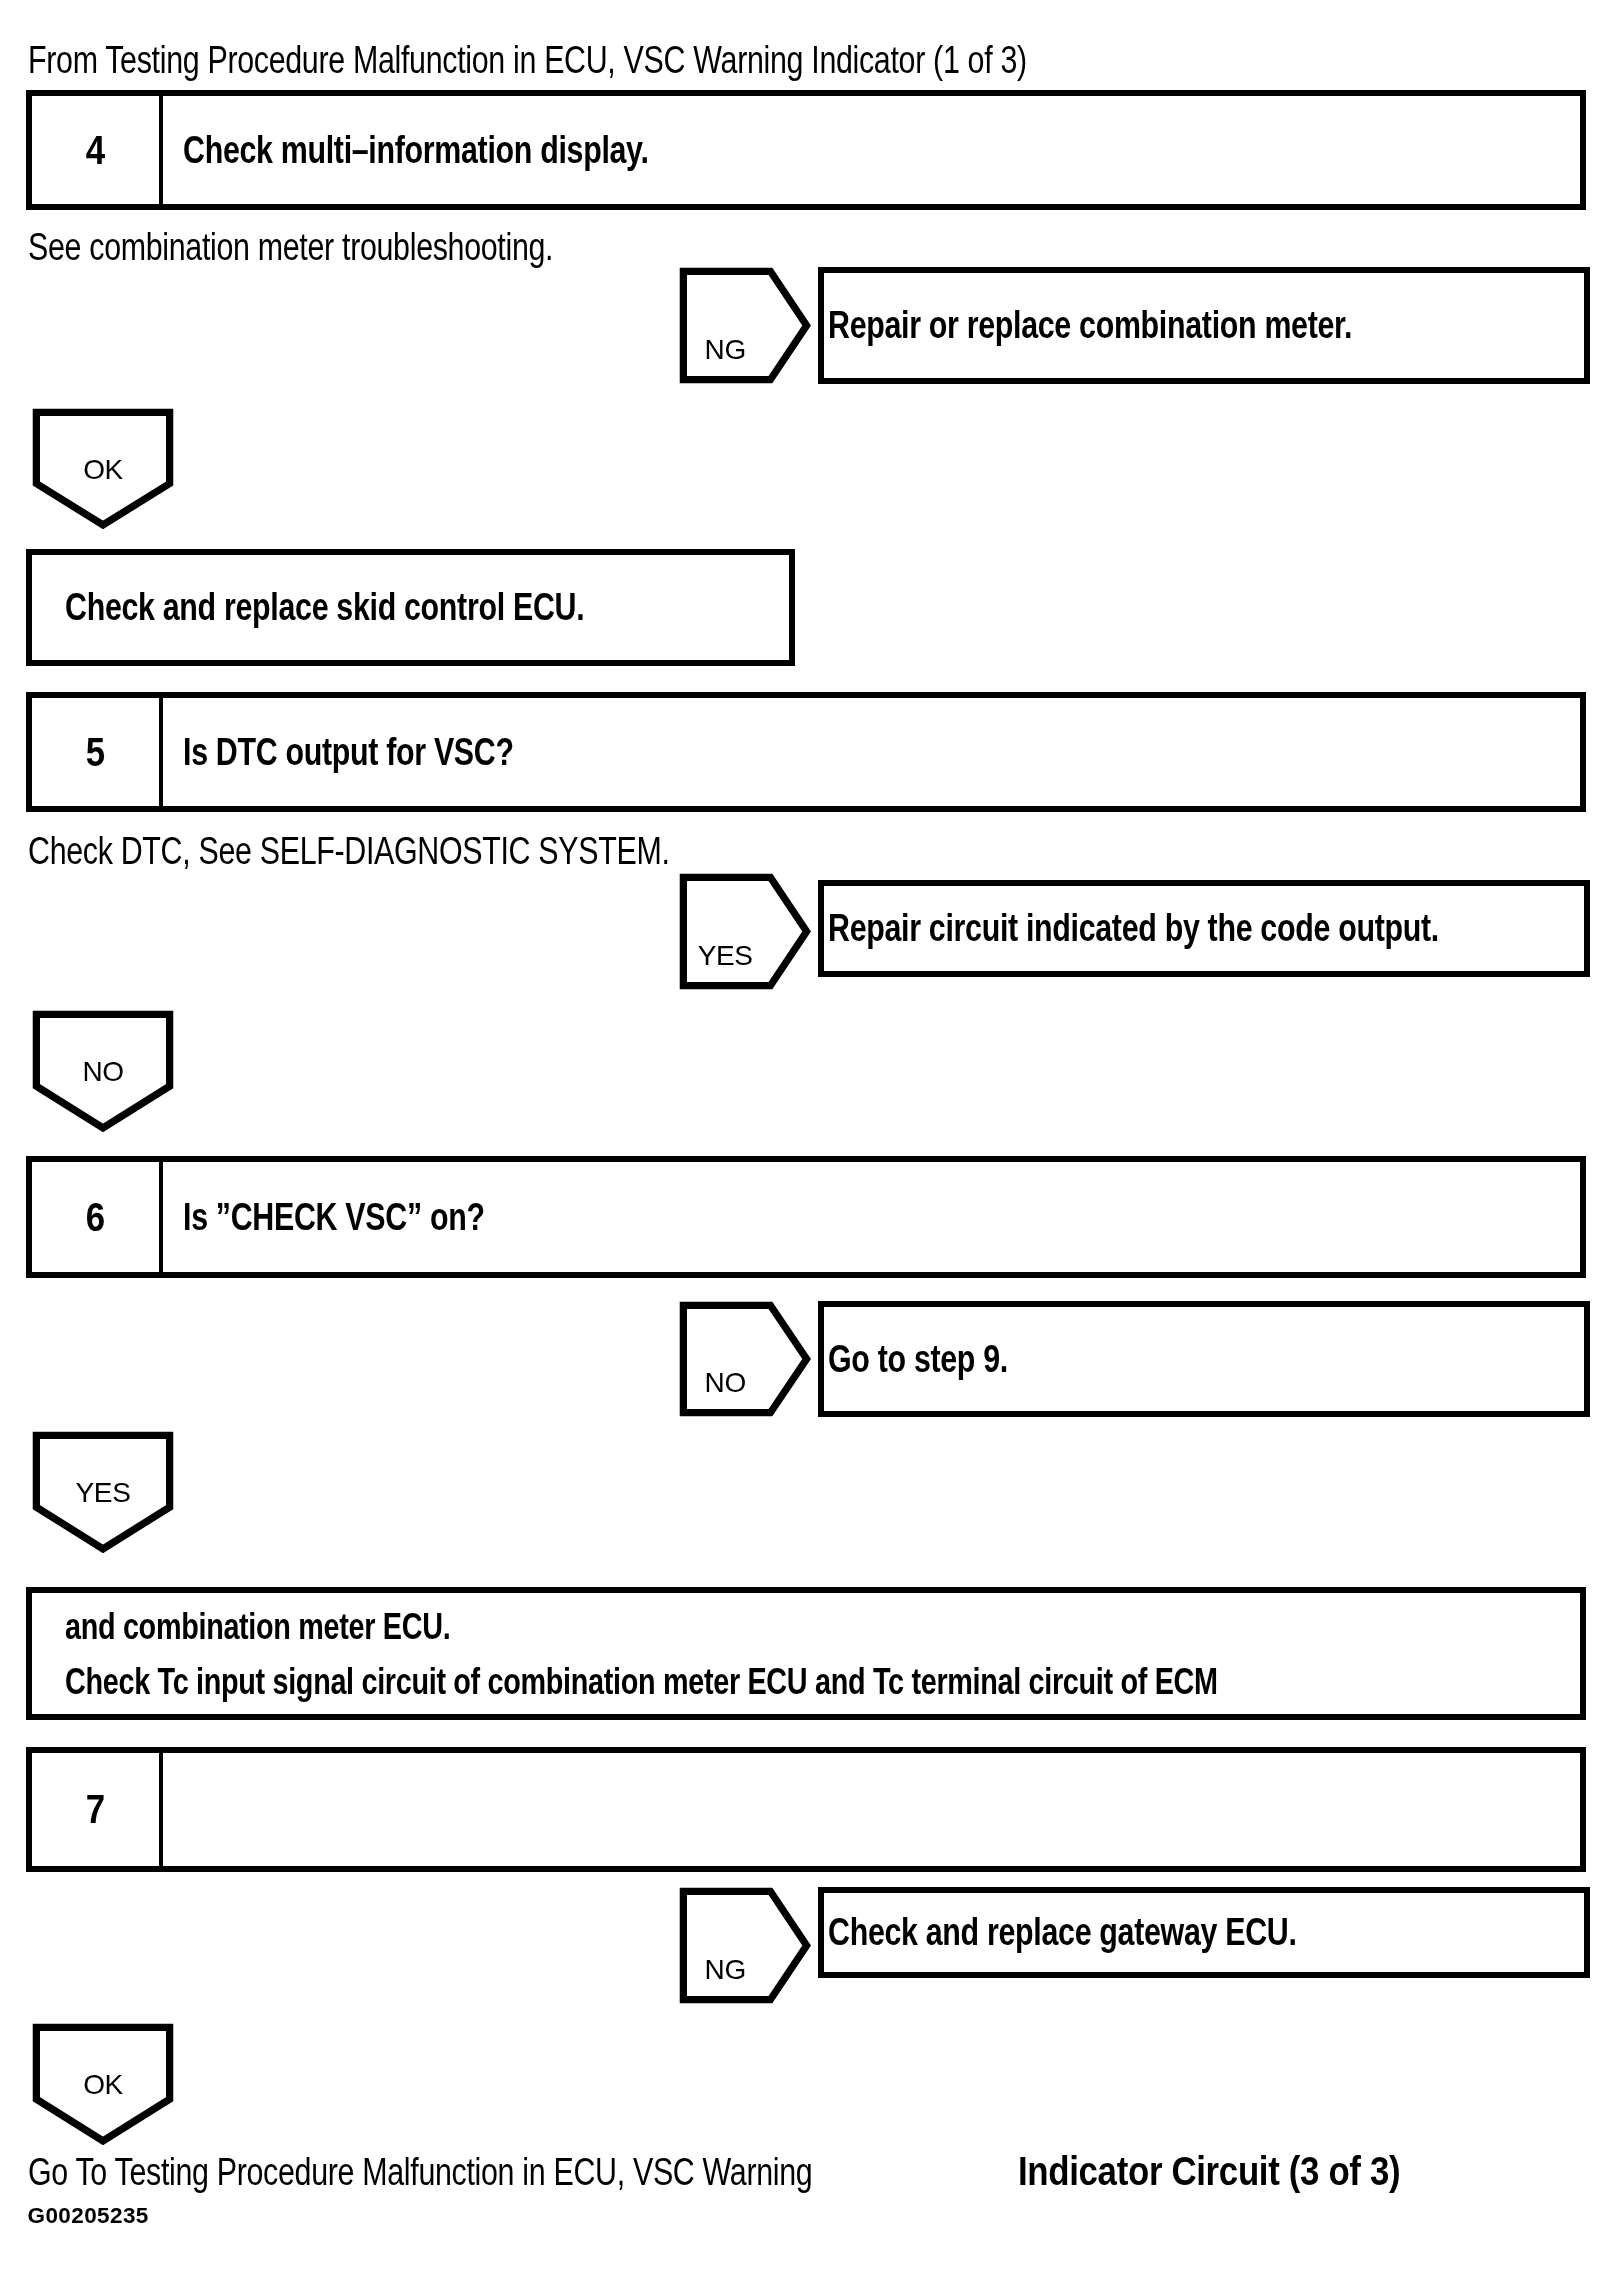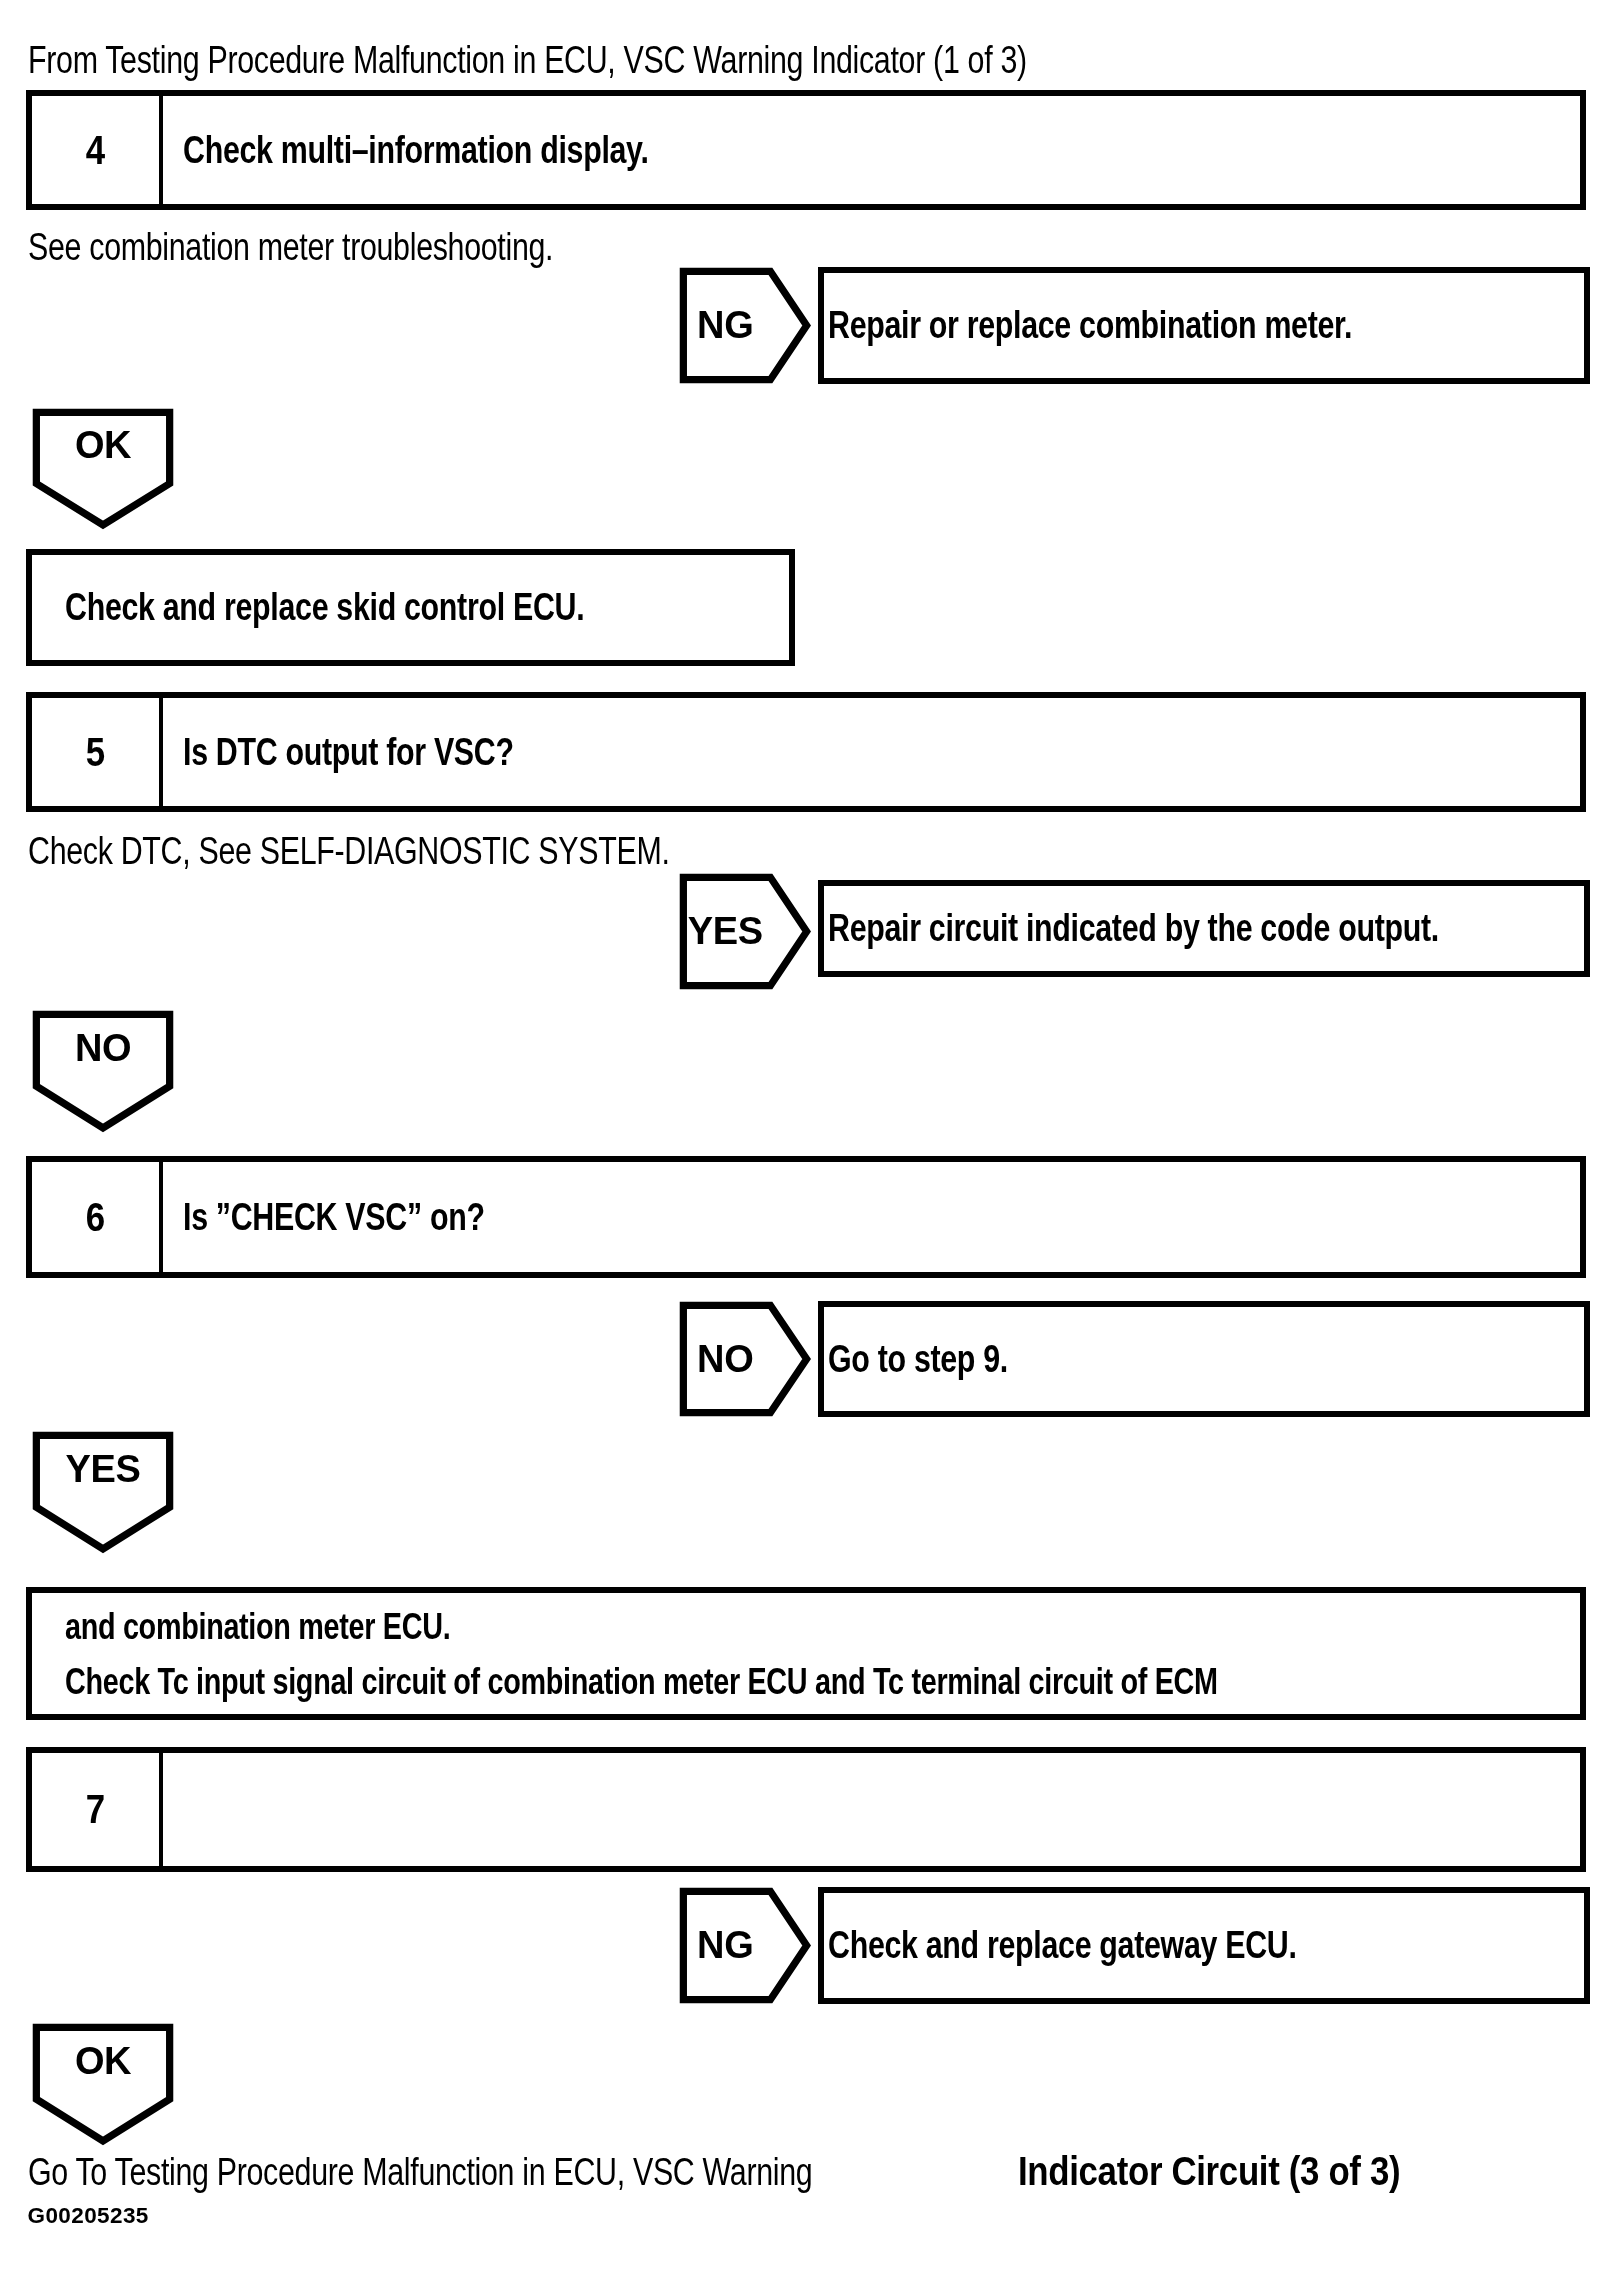--- a/index.html
+++ b/index.html
@@ -30,21 +30,21 @@
     border:6.5px solid #000; box-sizing:border-box; background:#fff;
     display:flex; align-items:center; padding-left:4px;
   }
   .action-box.multi { flex-direction:column; align-items:flex-start; justify-content:center; padding-left:33px; }
   .tc-line { font-size:36px; font-weight:700; line-height:55px; letter-spacing:-0.4px; }
 
   
   .pent { position:absolute; }
   .pent svg { position:absolute; left:0; top:0; width:100%; height:100%; }
   .pent polygon { fill:#ffffff; stroke:#000000; stroke-width:10; stroke-linejoin:miter; }
-  .pent .lbl { position:absolute; font-weight:700; font-size:38px; letter-spacing:-0.4px; }
+  .pent .lbl { position:absolute; font-weight:400; font-size:28px; letter-spacing:-0.4px;margin-top:24px; }
   .pent-right .lbl { left:0; top:0; width:70%; height:100%; display:flex; align-items:center; justify-content:center; }
   .pent-down  .lbl { left:0; top:0; width:100%; height:62%; display:flex; align-items:center; justify-content:center; }
 
   .footer-line { white-space:nowrap; }
   .footer-prefix { font-size:38px; font-weight:400; letter-spacing:-0.4px; margin-right:10px; }
   .footer-emph   { font-size:41px; font-weight:700; letter-spacing:-0.4px; transform:scaleX(0.85); }
   .gcode { font-size:22.5px; font-weight:700; letter-spacing:0.4px; }
 </style>
 </head>
 <body>
@@ -155,21 +155,21 @@
       <span class="condc">7</span>
     </div>
   </div>
 
   <div class="pent pent-right" style="left:679px; top:1887px; width:132px; height:117px;">
     <svg viewBox="0 0 182 162" preserveAspectRatio="none">
       <polygon points="6,6 126,6 176,81 126,156 6,156"></polygon>
     </svg>
     <span class="lbl">NG</span>
   </div>
-  <div class="abs action-box" style="left:818px; top:1887px; width:772px; height:117px;">
+  <div class="abs action-box" style="left:818px; top:1887px; width:772px; height:91px;">
     <span class="cond txt-b">Check and replace gateway ECU.</span>
   </div>
 
   <div class="pent pent-down" style="left:32px; top:2023px; width:142px; height:123px;">
     <svg viewBox="0 0 196 168" preserveAspectRatio="none">
       <polygon points="6,6 190,6 190,104 98,161 6,104"></polygon>
     </svg>
     <span class="lbl">OK</span>
   </div>
 

